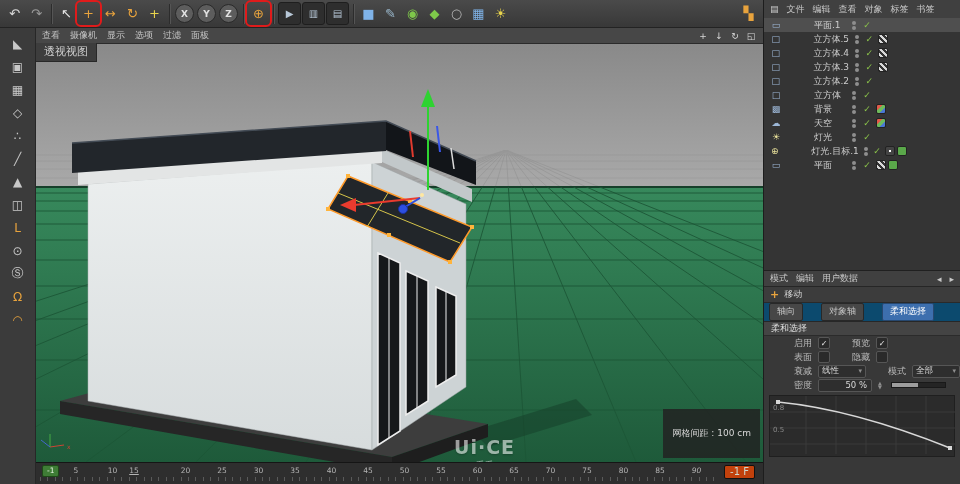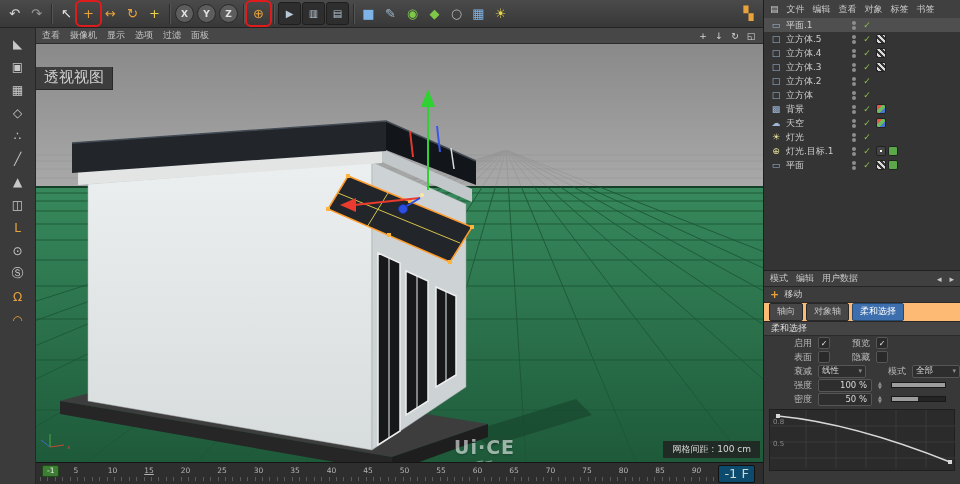--- a/index.html
+++ b/index.html
@@ -27,70 +27,70 @@
   .ltool{width:24px;height:21px;display:flex;align-items:center;justify-content:center;
          font-size:12px;color:#c8c8c8;border-radius:3px;}
 
   
   .viewport{position:absolute;left:36px;top:28px;width:727px;height:434px;background:#8f8f8f;overflow:hidden;}
   .vpmenubar{position:absolute;left:0;top:0;right:0;height:15px;background:#474747;border-bottom:1px solid #2b2b2b;
              display:flex;align-items:center;padding:0 6px;gap:10px;z-index:5;}
   .vpmenu{color:#c4c4c4;font-size:9px;}
   .vpicons{margin-left:auto;display:flex;gap:4px;}
   .vpicon{color:#d8d8d8;font-size:9px;width:12px;text-align:center;}
-  .vplabel{position:absolute;left:0;top:15px;background:#3d3d3d;color:#cfcfcf;font-size:15px;
-           padding:1px 8px 2px;border-right:1px solid #282828;border-bottom:1px solid #282828;z-index:5;margin-top:24px;}
+  .vplabel{position:absolute;left:0;top:15px;background:#3d3d3d;color:#cfcfcf;font-size:11px;
+           padding:1px 8px 2px;border-right:1px solid #282828;border-bottom:1px solid #282828;z-index:5;}
   .vpcanvas{position:absolute;left:0;top:15px;}
   .gridinfo{position:absolute;right:3px;bottom:4px;background:rgba(34,34,34,.85);color:#d8d8d8;
-            font-size:9px;padding:2px 9px;z-index:6;}
+            font-size:9px;padding:18px 9px;z-index:6;}
   .watermark{position:absolute;left:418px;top:408px;z-index:6;text-align:center;opacity:.6;color:#f2f2f2;}
   .wm1{font-size:19px;font-weight:bold;letter-spacing:1px;text-shadow:0 1px 2px rgba(0,0,0,.4);}
   .wm2{font-size:9px;margin-top:1px;}
 
   
   .timeline{position:absolute;left:36px;top:462px;width:727px;height:22px;background:#2e2e2e;
             border-top:1px solid #151515;box-sizing:border-box;}
   .tl-tick{position:absolute;top:3px;font-size:7.5px;color:#b4b4b4;transform:translateX(-50%);}
   .tl-marker{position:absolute;left:6px;top:2px;background:#3f7d36;border:1px solid #1e4a18;color:#eaf5e6;
              font-size:7.5px;padding:0 4px 1px;border-radius:2px;}
-  .tl-current{position:absolute;right:8px;top:2px;background:#0c4a6e;border:1px solid #111;color:#cfd8cf;
-              font-size:13px;padding:0 5px 1px;border-radius:2px;}
+  .tl-current{position:absolute;right:8px;top:2px;background:#c2410c;border:1px solid #111;color:#cfd8cf;
+              font-size:10px;padding:0 5px 1px;border-radius:2px;}
   .ruler-minor{position:absolute;left:4px;right:44px;bottom:3px;height:4px;
                background:repeating-linear-gradient(90deg,#5a5a5a 0 1px,transparent 1px 7.4px);}
 
   
   .rpanel{position:absolute;left:763px;top:0;width:197px;height:484px;background:#383838;
           border-left:1px solid #1d1d1d;box-sizing:border-box;}
   .rmenu{height:18px;background:#404040;border-bottom:1px solid #262626;display:flex;align-items:center;
          gap:8px;padding:0 6px;}
   .rmenu span{color:#c8c8c8;font-size:9px;}
   .rmenu-icon{color:#9a9a9a;font-size:9px;}
   .olist{position:absolute;left:0;top:18px;width:100%;height:252px;background:#343434;overflow:hidden;}
   .orow{height:14px;display:flex;align-items:center;padding:0 44px 0 6px;gap:4px;}
   .orow.sel{background:#4f4f4f;}
   .oicon{width:12px;text-align:center;font-size:9px;color:#9db8d8;}
-  .oname{color:#cccccc;font-size:9px;white-space:nowrap;flex:1;}
+  .oname{color:#cccccc;font-size:9px;white-space:nowrap;flex:1;margin-left:28px;}
   .odots{display:flex;flex-direction:column;gap:1px;width:8px;align-items:center;}
   .odot{width:4px;height:4px;border-radius:50%;background:#8e8e8e;}
   .ocheck{color:#8bc34a;font-size:9px;width:10px;text-align:center;}
   .otags{display:flex;gap:2px;width:40px;}
   .chip{width:10px;height:10px;border-radius:2px;border:1px solid #222;box-sizing:border-box;}
   .chip-checker{background:linear-gradient(45deg,#d8d8d8 25%,#333 25%,#333 50%,#d8d8d8 50%,#d8d8d8 75%,#333 75%);background-size:6px 6px;}
   .chip-paint{background:linear-gradient(135deg,#e25b4a 0 33%,#6fba5c 33% 66%,#4a77d4 66%);}
   .chip-green{background:#5aa84a;}
   .chip-target{background:radial-gradient(circle at 50% 50%,#fff 0 20%,#444 21%);}
 
   
   .ampanel{position:absolute;left:0;top:270px;width:100%;bottom:0;background:#383838;border-top:1px solid #202020;}
   .am-menus{height:15px;}
   .am-nav{margin-left:auto;color:#9a9a9a;}
   .am-toolrow{height:15px;display:flex;align-items:center;gap:5px;padding:0 6px;background:#3c3c3c;
               border-bottom:1px solid #2a2a2a;color:#d6d6d6;}
   .am-toolicon{color:#e8a33d;font-weight:bold;font-size:11px;}
-  .am-tabs{height:18px;display:flex;align-items:center;gap:3px;padding:0 5px;background:#fdba74;
+  .am-tabs{height:18px;display:flex;align-items:center;gap:18px;padding:0 5px;background:#0c4a6e;
            border-bottom:1px solid #272727;}
   .am-tab{background:#474747;border:1px solid #282828;border-radius:2px;padding:1px 7px 2px;color:#c4c4c4;font-size:9px;}
   .am-tab.active{background:#3d6fae;border-color:#27486f;color:#fff;}
   .am-section{height:13px;line-height:13px;background:#444;border-bottom:1px solid #2b2b2b;
               padding:0 7px;color:#dddddd;font-size:9px;}
   .am-row{height:14px;display:flex;align-items:center;padding:0 14px;gap:6px;}
   .am-label{width:34px;text-align:right;color:#b8b8b8;font-size:9px;flex:none;}
   .cbox{width:10px;height:10px;background:#2a2a2a;border:1px solid #565656;border-radius:2px;
         display:flex;align-items:center;justify-content:center;font-size:8px;color:#2a2a2a;flex:none;}
   .cbox.on{color:#e8e8e8;}
@@ -314,21 +314,21 @@
       <div class="wm2">看看</div>
     </div>
     <div class="gridinfo">网格间距 : 100 cm</div>
   </div>
 
   <div class="timeline" id="timeline">
     <div class="ruler-minor"></div>
   <span class="tl-marker">-1</span>
       <span class="tl-tick" style="left: 40px;">5</span>
       <span class="tl-tick" style="left: 76.5px;">10</span>
-      <span class="tl-tick" style="left: 113px; text-decoration: underline;">15</span>
+      <span class="tl-tick" style="left: 98px; text-decoration: underline;">15</span>
       <span class="tl-tick" style="left: 149.5px;">20</span>
       <span class="tl-tick" style="left: 186px;">25</span>
       <span class="tl-tick" style="left: 222.5px;">30</span>
       <span class="tl-tick" style="left: 259px;">35</span>
       <span class="tl-tick" style="left: 295.5px;">40</span>
       <span class="tl-tick" style="left: 332px;">45</span>
       <span class="tl-tick" style="left: 368.5px;">50</span>
       <span class="tl-tick" style="left: 405px;">55</span>
       <span class="tl-tick" style="left: 441.5px;">60</span>
       <span class="tl-tick" style="left: 478px;">65</span>
@@ -527,31 +527,20 @@
             <b>▾</b>
           </span>
         <span class="am-label">模式</span>
         <span class="dd">
             <span>全部</span>
             <b>▾</b>
           </span>
       </div>
 
 
-      <div class="am-row">
-        <span class="am-label">强度</span>
-        <span class="vbox">100 %</span>
-        <span class="spin">
-            <span>▲</span>
-            <span>▼</span>
-          </span>
-        <span class="slider">
-            <i style="width:100%"></i>
-          </span>
-      </div>
 
       <div class="am-row">
         <span class="am-label">密度</span>
         <span class="vbox">50 %</span>
         <span class="spin">
             <span>▲</span>
             <span>▼</span>
           </span>
         <span class="slider">
             <i style="width:50%"></i>

